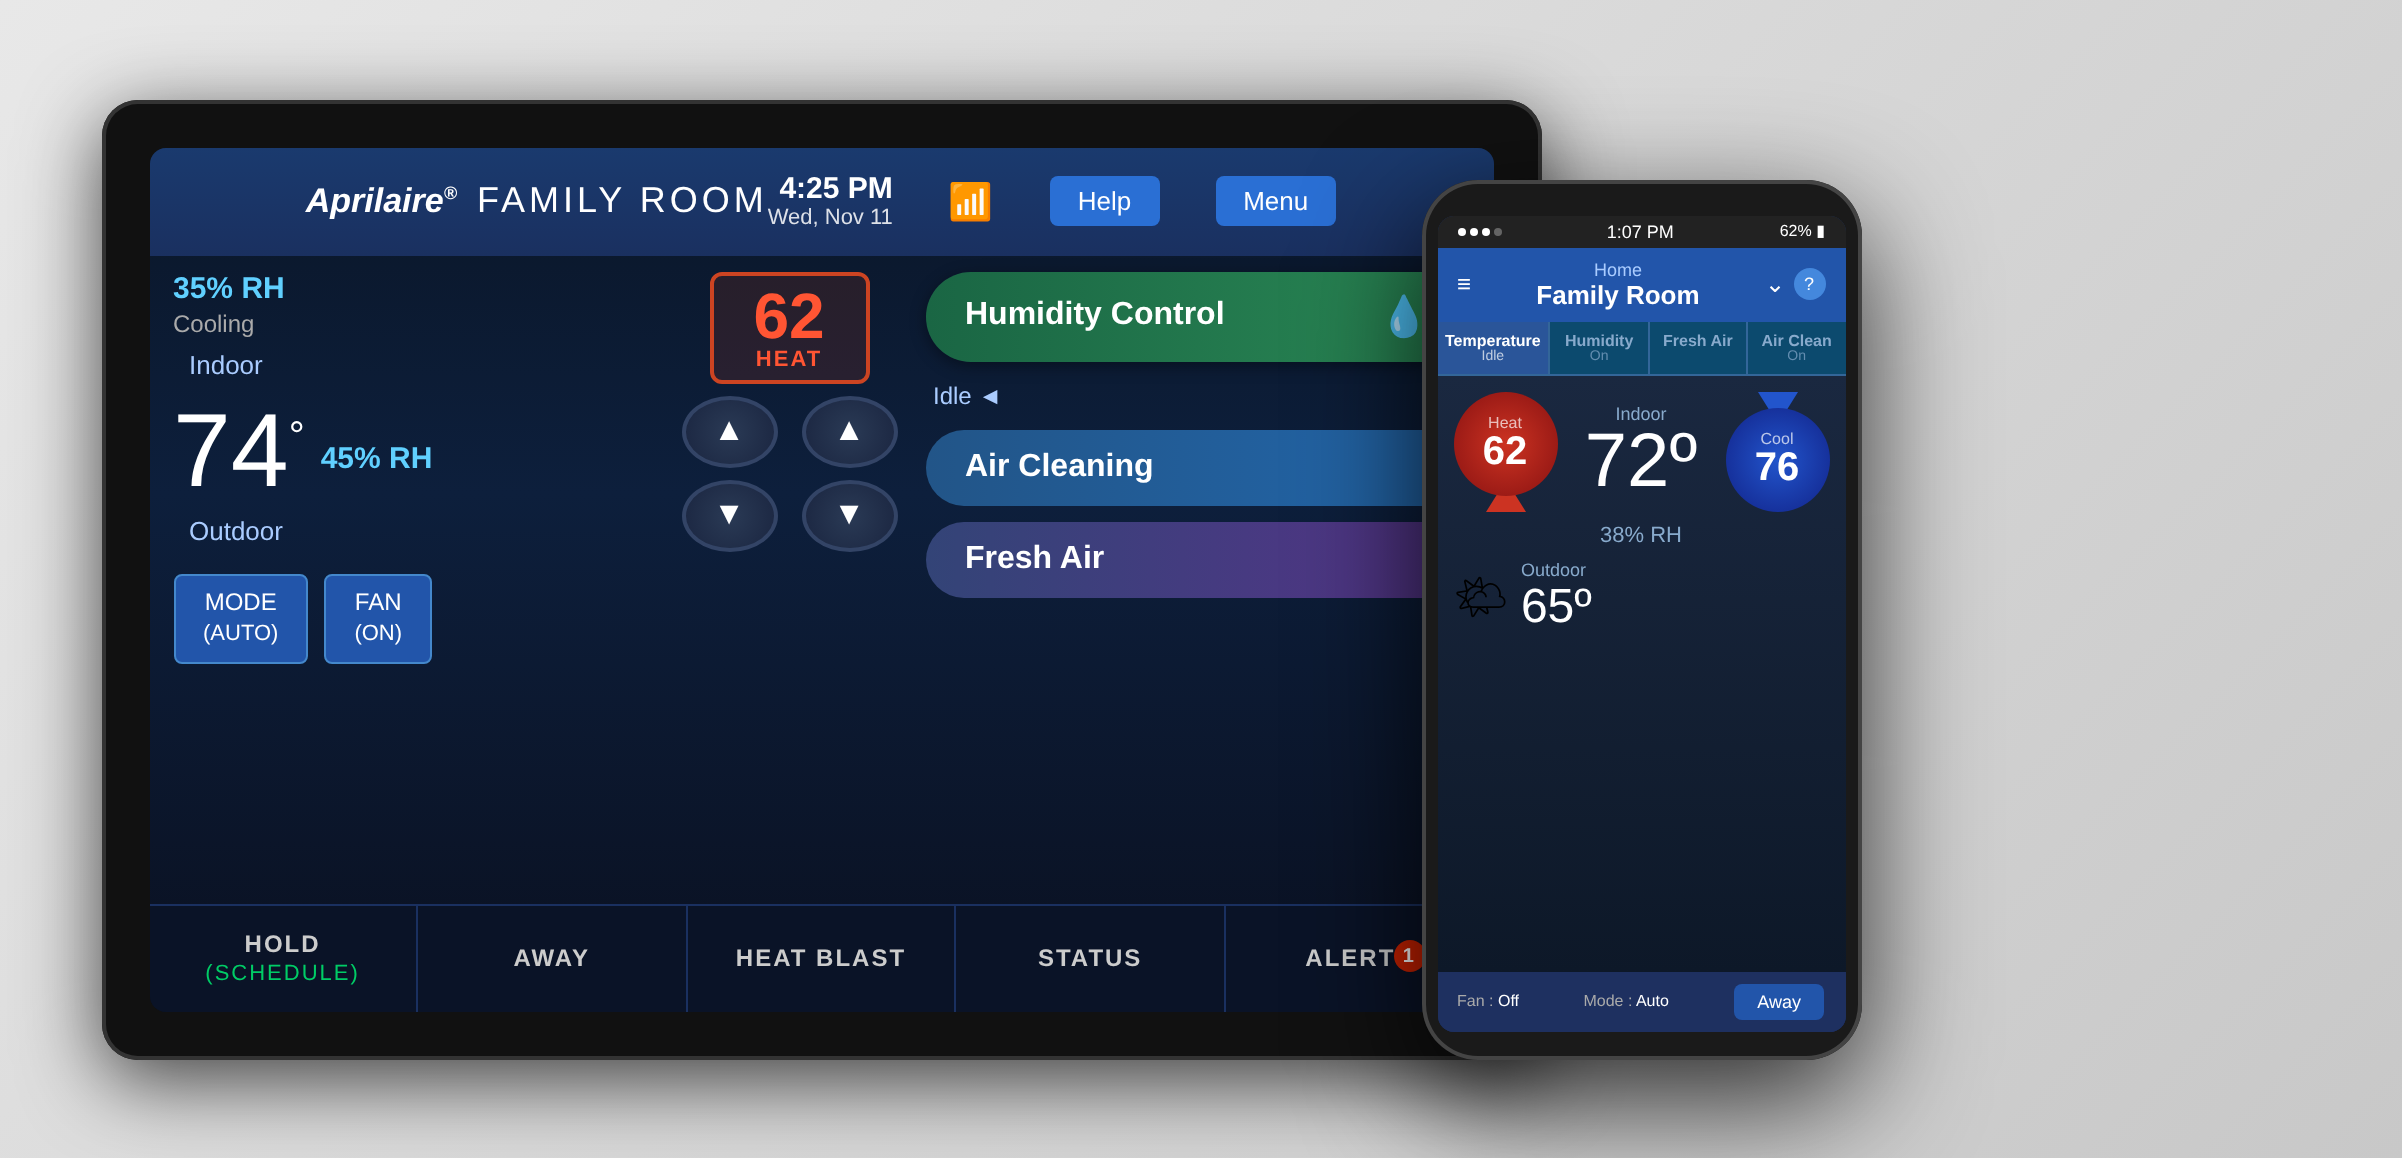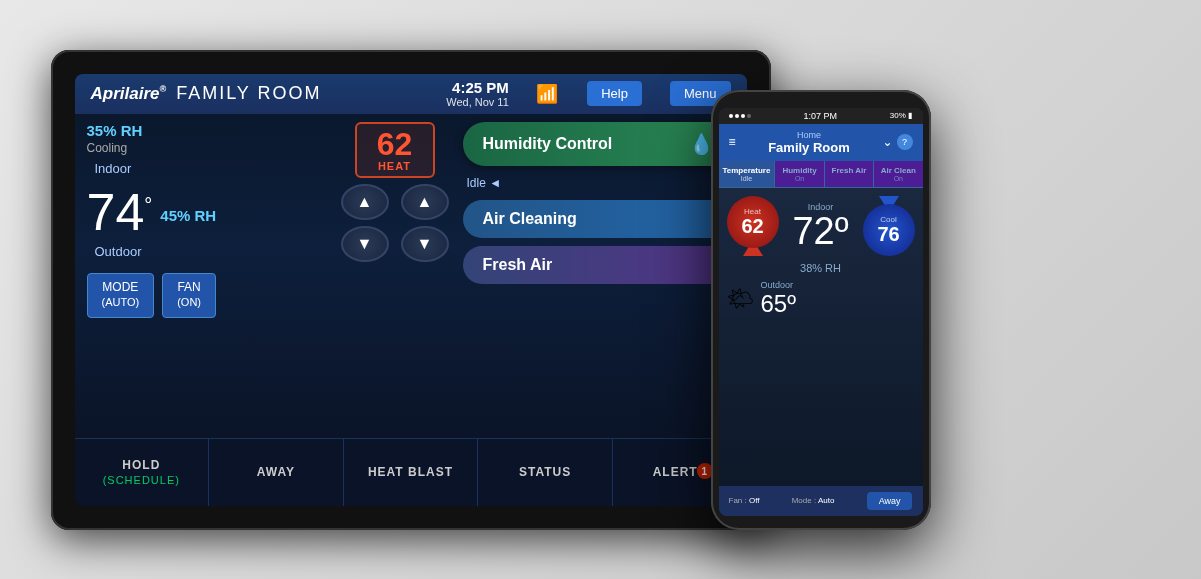--- a/index.html
+++ b/index.html
@@ -47,23 +47,23 @@
       display: flex;
       flex-direction: column;
     }
 
     
     .header-bar {
       background: linear-gradient(180deg, #1a3a6e 0%, #1a3060 100%);
       padding: 8px 16px;
       display: flex;
       align-items: center;
-      justify-content: space-between;
+      justify-content: center;
       flex-shrink: 0;
-      height: 40px;
+      height: 54px;
     }
 
     .brand-area {
       display: flex;
       align-items: baseline;
       gap: 10px;
     }
 
     .brand-logo {
       color: white;
@@ -306,21 +306,21 @@
     .feature-btn.fresh-air {
       background: linear-gradient(90deg, #334477 0%, #553388 100%);
     }
 
     
     .bottom-bar {
       background: rgba(10,20,40,0.9);
       border-top: 1px solid #1a3060;
       display: flex;
       align-items: stretch;
-      height: 68px;
+      height: 54px;
       flex-shrink: 0;
     }
 
     .bottom-btn {
       flex: 1;
       display: flex;
       flex-direction: column;
       align-items: center;
       justify-content: center;
       color: #ccc;
@@ -468,21 +468,21 @@
       width: 16px;
       height: 16px;
       font-size: 9px;
       display: flex;
       align-items: center;
       justify-content: center;
     }
 
     
     .phone-tabs {
-      background: #4c1d95;
+      background: #0c4a6e;
       display: flex;
       border-bottom: 1px solid #336699;
       flex-shrink: 0;
     }
 
     .phone-tab {
       flex: 1;
       padding: 5px 4px;
       text-align: center;
       font-size: 8px;
@@ -765,21 +765,21 @@
     <div class="phone-screen">
 
       <div class="phone-status-bar">
         <div class="phone-dots">
           <div class="phone-dot"></div>
           <div class="phone-dot"></div>
           <div class="phone-dot"></div>
           <div class="phone-dot" style="opacity:0.3;"></div>
         </div>
         <span class="phone-time">1:07 PM</span>
-        <span class="phone-battery">30% ▮</span>
+        <span class="phone-battery">62% ▮</span>
       </div>
 
       <div class="phone-header">
         <span class="phone-menu-icon">≡</span>
         <div class="phone-title-area">
           <div class="phone-home-label">Home</div>
           <div class="phone-room-label">Family Room</div>
         </div>
         <div class="phone-header-right">
           <span class="phone-chevron">⌄</span>

